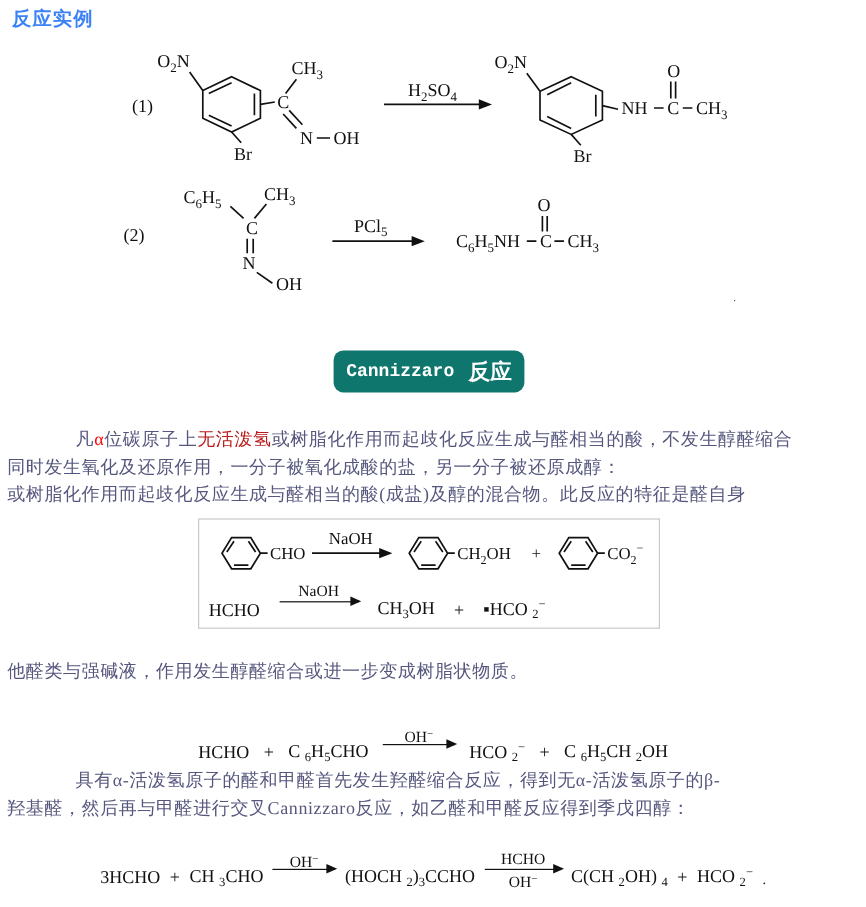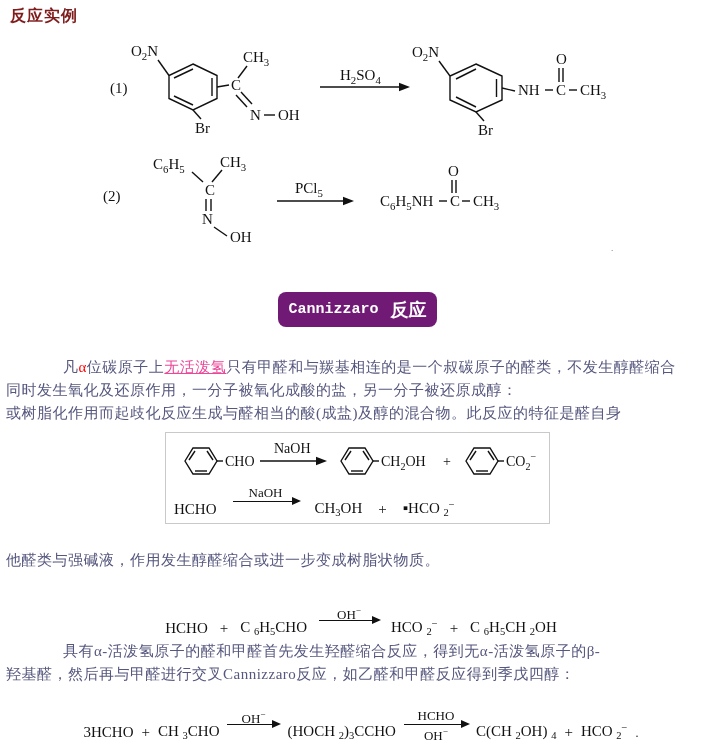--- a/index.html
+++ b/index.html
@@ -5,49 +5,49 @@
   * { margin:0; padding:0; box-sizing:border-box; }
   html,body { background:#ffffff; }
   #page {
     position:relative; width:722px; height:756px; background:#fff;
     font-family:"Liberation Serif", serif; overflow:hidden;
   }
   .abs { position:absolute; }
 
   
   #page-title {
-    left:10px; top:6px; font-size:16px; font-weight:bold; color:#7f1d1d;
+    left:10px; top:6px; font-size:16px; font-weight:bold; color:#3b82f6;
     letter-spacing:1px; font-family:Liberation Mono, monospace;
   }
 
   
   svg text {
     font-family:"Liberation Serif", serif; font-size:15px; fill:#111;
   }
   svg .small { font-size:14px; }
   svg line, svg polygon.ring, svg polyline { stroke:#111; stroke-width:1.4; fill:none; }
   svg polygon.head { fill:#111; stroke:none; }
 
   
   #banner {
-    left:278px; top:292px; width:159px; height:35px; background:#701a75;
+    left:278px; top:292px; width:159px; height:35px; background:#0f766e;
     border-radius:8px; display:flex; align-items:center; justify-content:center;
     gap:12px; color:#fff;
   }
   #banner .en { font-family:"Liberation Mono", monospace; font-weight:bold; font-size:15px; }
   #banner .cn { font-weight:bold; font-size:18px; }
 
   
   .para {
     left:6px; width:712px; color:#56577e; font-size:15px; line-height:23px;
     letter-spacing:0.5px;
   }
   .para .indent { padding-left:57px; }
   .red { color:#ff0000; }
-  .red-u { color:#ec4899; text-decoration:underline; }
+  .red-u { color:#b91c1c; }
 
   
   #cannizzaro-box {
     left:165px; top:432px; width:385px; height:92px;
     border:1px solid #c9c9c9; background:#fff;
   }
   #eq2-row { left:8px; top:52px; }
 
   
   .eqrow {
@@ -171,21 +171,21 @@
   </svg>
 
   <div id="stray-dot" class="abs">.</div>
 
   <div id="banner" class="abs">
     <span class="en">Cannizzaro</span>
     <span class="cn">反应</span>
   </div>
 
   <div class="para abs" style="top:356px;">
-    <div class="indent"><span>凡</span><span class="red">α</span><span>位碳原子上</span><span class="red-u">无活泼氢</span><span>只有甲醛和与羰基相连的是一个叔碳原子的醛类，不发生醇醛缩合</span></div>
+    <div class="indent"><span>凡</span><span class="red">α</span><span>位碳原子上</span><span class="red-u">无活泼氢</span><span>或树脂化作用而起歧化反应生成与醛相当的酸，不发生醇醛缩合</span></div>
     <div>同时发生氧化及还原作用，一分子被氧化成酸的盐，另一分子被还原成醇：</div>
     <div>或树脂化作用而起歧化反应生成与醛相当的酸(成盐)及醇的混合物。此反应的特征是醛自身</div>
   </div>
 
   <div id="cannizzaro-box" class="abs">
     <svg class="abs" style="left:0; top:2px;" width="383" height="50" viewBox="0 0 383 50">
       <g>
         <polygon class="ring" points="19,26 27,13 43,13 51,26 43,39 27,39"></polygon>
         <line x1="23" y1="25" x2="29" y2="16"></line>
         <line x1="41" y1="16" x2="47" y2="25"></line>

